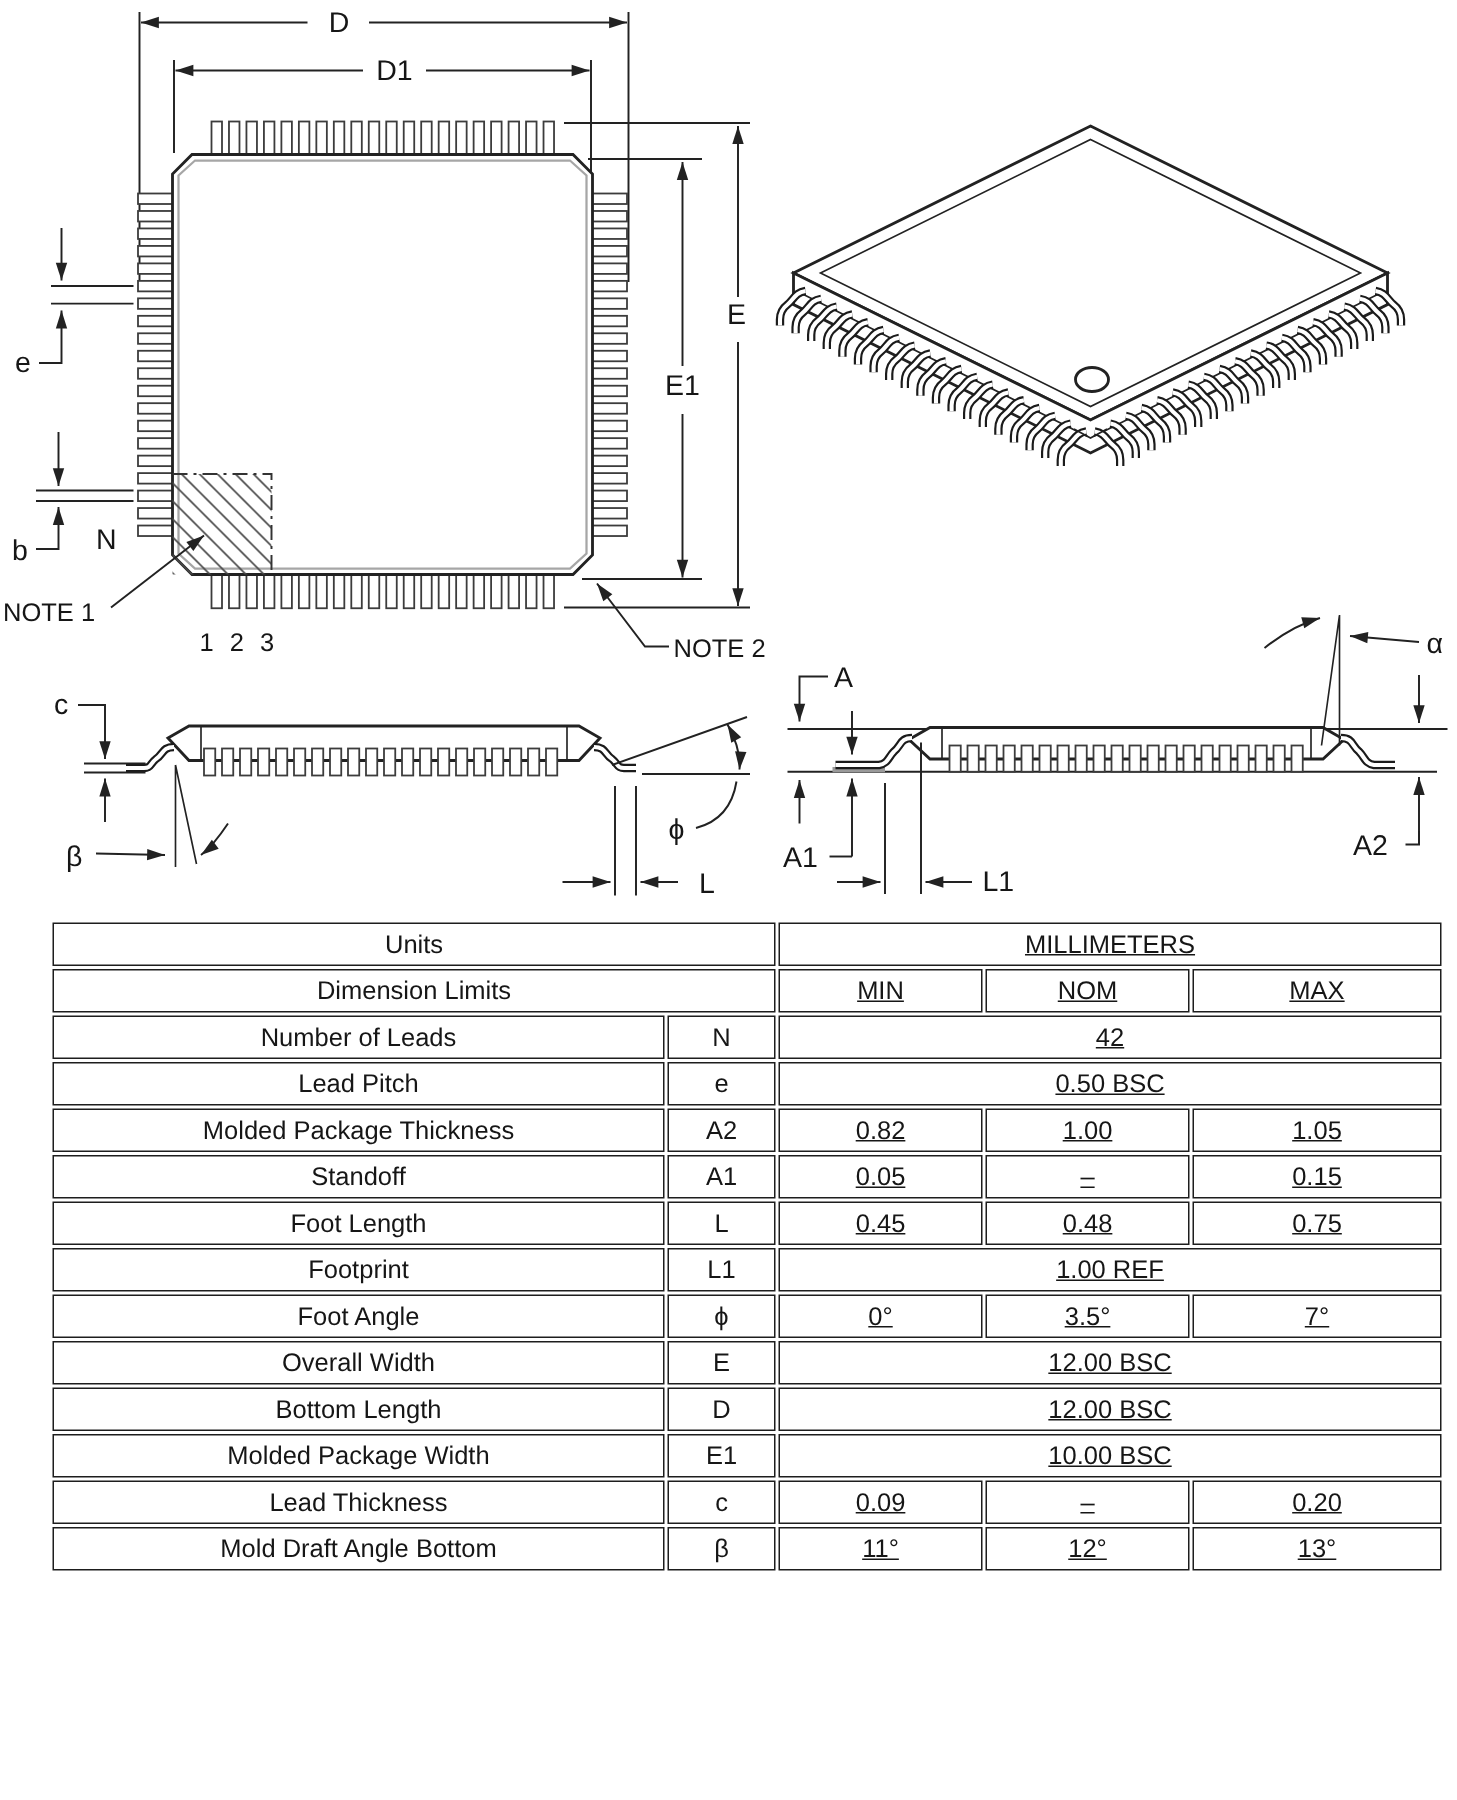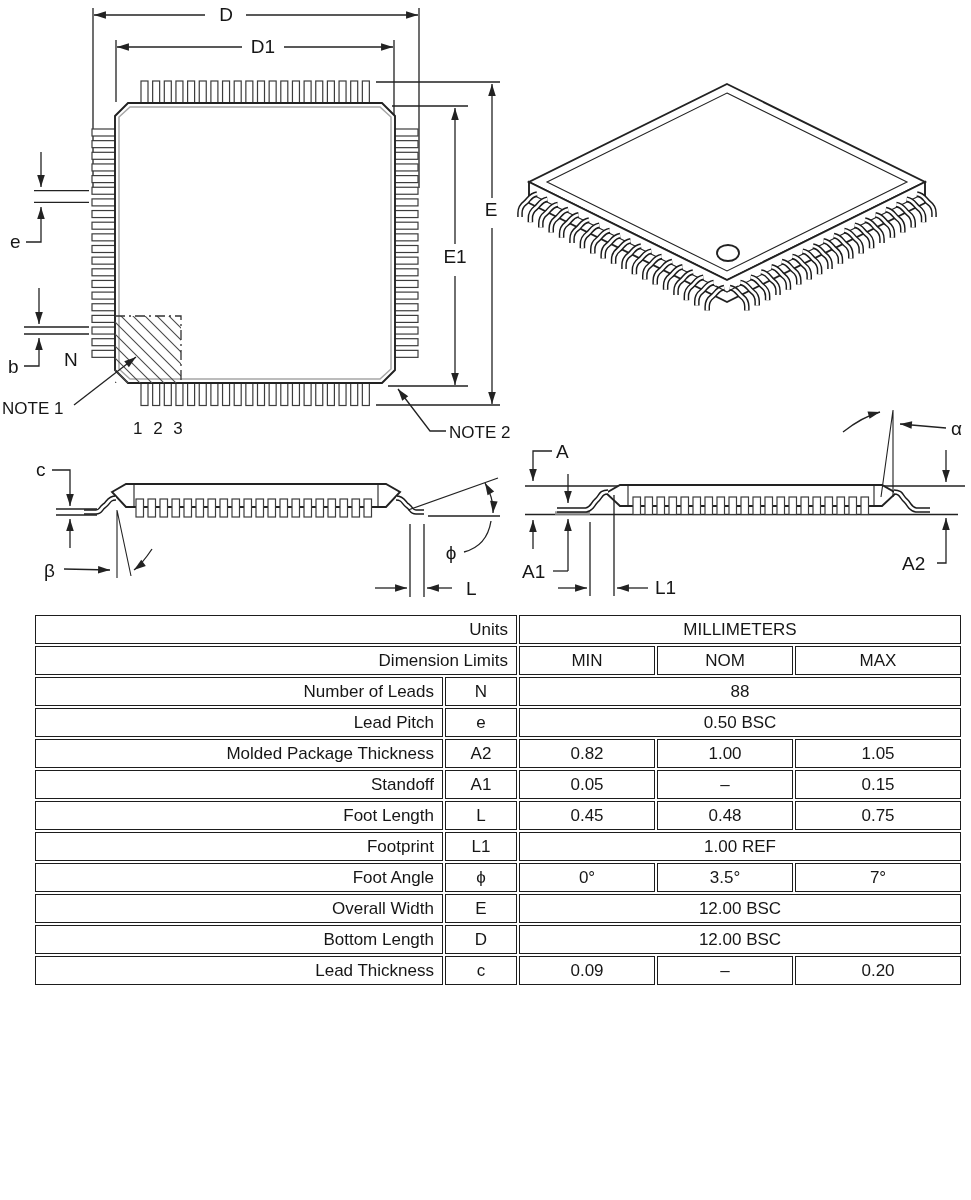--- a/index.html
+++ b/index.html
@@ -15,24 +15,24 @@
   .lead{fill:#fff;stroke:#3c3c3c;stroke-width:1.2;}
   .lo{stroke:#1b1b1b;stroke-width:5.6;fill:none;}
   .li{stroke:#fff;stroke-width:2.7;fill:none;}
   .dashdot{stroke:#333;stroke-width:1.3;fill:none;stroke-dasharray:10 4 2 4;}
   .shade{stroke:#9a9a9a;stroke-width:3.5;fill:none;}
 
   table.dims{position:absolute;left:33px;top:613px;width:930px;table-layout:fixed;
              border-collapse:separate;border-spacing:2px;background:#fff;}
   table.dims td{border:1px solid #1d1d1d;font-size:17px;height:27px;padding:0 8px;
                 white-space:nowrap;overflow:hidden;}
-  td.lbl{text-align:right;}
+  td.lbl{text-align:center;}
   td.sym{text-align:center;padding:0 2px;}
-  td.val{text-align:center;}
-  td.rgt{text-align:right;}
+  td.val{text-align:center;text-decoration:underline;}
+  td.rgt{text-align:center;}
 </style>
 </head>
 <body>
 
 <div id="page">
 
 <svg width="971" height="610" viewBox="0 0 971 610">
   <defs>
     <marker id="ah" viewBox="0 0 12 8" markerWidth="13" markerHeight="9" refX="11.5" refY="4" orient="auto-start-reverse" markerUnits="userSpaceOnUse">
       <path d="M0.5,0.5 L11.5,4 L0.5,7.5 Z" fill="#222"></path>
@@ -366,21 +366,21 @@
     <tr>
       <td colspan="2" class="rgt">Dimension Limits</td>
       <td class="val">MIN</td>
       <td class="val">NOM</td>
       <td class="val">MAX</td>
     </tr>
 
     <tr>
       <td class="lbl">Number of Leads</td>
       <td class="sym">N</td>
-      <td class="val" colspan="3">88</td>
+      <td class="val" colspan="3">42</td>
     </tr>
     <tr>
       <td class="lbl">Lead Pitch</td>
       <td class="sym">e</td>
       <td class="val" colspan="3">0.50 BSC</td>
     </tr>
     <tr>
       <td class="lbl">Molded Package Thickness</td>
       <td class="sym">A2</td>
       <td class="val">0.82</td>
@@ -417,22 +417,34 @@
       <td class="lbl">Overall Width</td>
       <td class="sym">E</td>
       <td class="val" colspan="3">12.00 BSC</td>
     </tr>
     <tr>
       <td class="lbl">Bottom Length</td>
       <td class="sym">D</td>
       <td class="val" colspan="3">12.00 BSC</td>
     </tr>
     <tr>
+      <td class="lbl">Molded Package Width</td>
+      <td class="sym">E1</td>
+      <td class="val" colspan="3">10.00 BSC</td>
+    </tr>
+    <tr>
       <td class="lbl">Lead Thickness</td>
       <td class="sym">c</td>
       <td class="val">0.09</td>
       <td class="val">–</td>
       <td class="val">0.20</td>
     </tr>
+    <tr>
+      <td class="lbl">Mold Draft Angle Bottom</td>
+      <td class="sym">β</td>
+      <td class="val">11°</td>
+      <td class="val">12°</td>
+      <td class="val">13°</td>
+    </tr>
   </tbody>
 </table>
 
 </div>
 
 </body></html>

